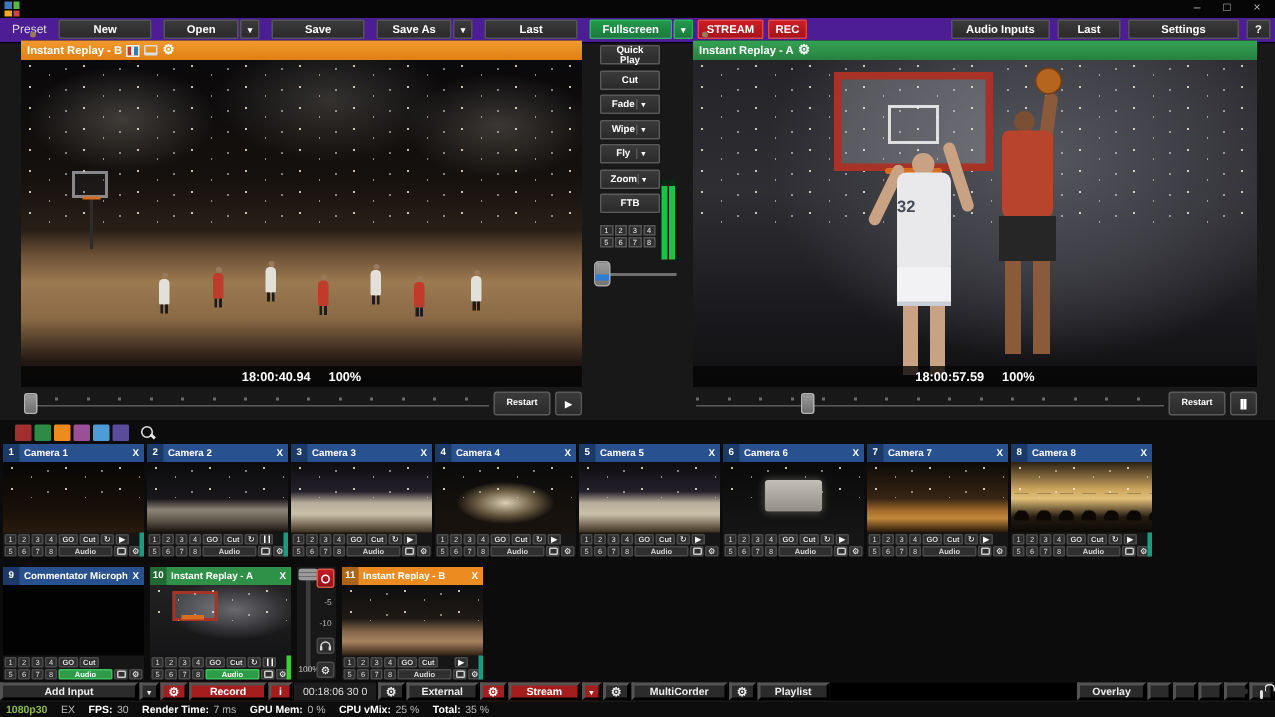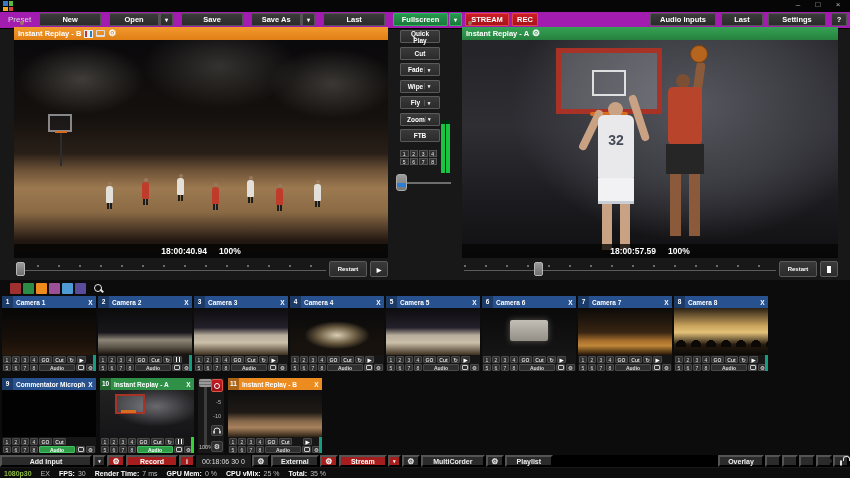--- a/index.html
+++ b/index.html
@@ -10,21 +10,21 @@
 
   
   #titlebar{position:absolute;left:0;top:0;width:850px;height:12px;background:#060606;}
   #logo{position:absolute;left:3px;top:1px;width:10px;height:10px;display:grid;
         grid-template-columns:1fr 1fr;grid-template-rows:1fr 1fr;gap:1px;background:#060606;}
   #logo i{width:100%;height:100%;}
   .winbtns{position:absolute;right:2px;top:0;display:flex;}
   .winbtn{width:20px;height:11px;text-align:center;font-size:8px;line-height:10px;color:#bbb;}
 
   
-  #toolbar{position:absolute;left:0;top:12px;width:850px;height:17px;background:#a21caf;border-bottom:1px solid #000;}
+  #toolbar{position:absolute;left:0;top:12px;width:850px;height:17px;background:#4c1d95;border-bottom:1px solid #000;}
   .tbtn{display:inline-flex;align-items:center;justify-content:center;height:13px;background:linear-gradient(#3a3a3a,#2b2b2b);
         border:1px solid #545454;color:#fff;font-size:7.5px;font-weight:bold;border-radius:1px;padding:0 4px;}
   .tbgroup{display:inline-flex;gap:1px;}
   .arrbtn{width:13px;padding:0;font-size:6px;}
   #tb-left{position:absolute;left:8px;top:1px;display:flex;align-items:center;gap:8px;}
   #preset-label{font-size:8px;color:#ddd;}
   .w62{width:62px;}.w50{width:50px;}
   .tbtn.green{background:linear-gradient(#23984d,#1b7a3c);border-color:#2fb45e;}
   .tbtn.redb{background:linear-gradient(#ce1d24,#a8131a);border-color:#e04545;}
   #fullscreen-grp{position:absolute;left:393px;top:1px;}
@@ -77,21 +77,21 @@
   .board .rim{position:absolute;left:50%;transform:translateX(-50%);bottom:-7px;width:38px;height:4px;background:#d86d1f;border-radius:2px;}
   .board .net{position:absolute;left:50%;transform:translateX(-50%);bottom:-26px;width:30px;height:18px;
       background:repeating-linear-gradient(60deg,rgba(255,255,255,.7) 0 1px,transparent 1px 5px),
                  repeating-linear-gradient(-60deg,rgba(255,255,255,.7) 0 1px,transparent 1px 5px);
       clip-path:polygon(0 0,100% 0,75% 100%,25% 100%);}
   .plw{position:absolute;left:128px;top:62px;width:52px;height:150px;}
   .plw .head{position:absolute;left:18px;top:0;width:15px;height:15px;border-radius:50%;background:#c9a183;}
   .plw .armL{position:absolute;left:-3px;top:6px;width:8px;height:44px;background:#c9a183;transform:rotate(26deg);border-radius:4px;}
   .plw .armR{position:absolute;left:45px;top:-8px;width:8px;height:48px;background:#c9a183;transform:rotate(-18deg);border-radius:4px;}
   .plw .torso{position:absolute;left:8px;top:13px;width:36px;height:64px;background:#e9e9ec;border-radius:6px 6px 2px 2px;}
-  .plw .jersey{position:absolute;left:8px;top:30px;width:36px;text-align:center;font-size:14px;font-weight:bold;color:#454c58;}
+  .plw .jersey{position:absolute;left:8px;top:30px;width:36px;text-align:left;font-size:11px;font-weight:bold;color:#454c58;}
   .plw .shorts{position:absolute;left:8px;top:76px;width:36px;height:26px;background:#f2f2f4;border-bottom:3px solid #c9cdd6;}
   .plw .legs{position:absolute;left:12px;top:102px;width:28px;height:46px;
       background:linear-gradient(90deg,#c9a183 0 10px,transparent 10px 18px,#c9a183 18px 28px);}
   .plr{position:absolute;left:198px;top:24px;width:56px;height:192px;}
   .plr .armU{position:absolute;left:34px;top:-2px;width:9px;height:40px;background:#8a5a3a;transform:rotate(8deg);border-radius:4px;}
   .plr .ball{position:absolute;left:30px;top:-19px;width:18px;height:18px;border-radius:50%;background:#b5651d;border:1px solid #7a3f12;}
   .plr .head{position:absolute;left:16px;top:10px;width:14px;height:14px;border-radius:50%;background:#7a4f33;}
   .plr .torso{position:absolute;left:8px;top:23px;width:34px;height:58px;background:#b8442c;border-radius:5px;}
   .plr .shorts2{position:absolute;left:6px;top:80px;width:38px;height:30px;background:#262626;}
   .plr .legs2{position:absolute;left:10px;top:110px;width:30px;height:62px;
@@ -271,21 +271,21 @@
     </div>
     <span class="tbgroup" id="fullscreen-grp">
       <button class="tbtn green" style="width:55px">Fullscreen</button>
       <button class="tbtn green arrbtn">▾</button>
     </span>
     <button class="tbtn redb" id="stream-badge">STREAM</button>
     <button class="tbtn redb" id="rec-badge">REC</button>
     <div id="tb-right">
       <button class="tbtn" style="width:66px">Audio Inputs</button>
       <button class="tbtn" style="width:42px">Last</button>
-      <button class="tbtn" style="width:58px">Settings</button>
+      <button class="tbtn" style="width:74px">Settings</button>
       <button class="tbtn" style="width:16px">?</button>
     </div>
   </div>
 
   <div class="pv" id="pvL">
     <div class="pv-title t-orange">
       <span>Instant Replay - B</span>
       <span class="sp"></span>
       <span class="icon-colorbars"></span>
       <span class="icon-monitor"></span>

